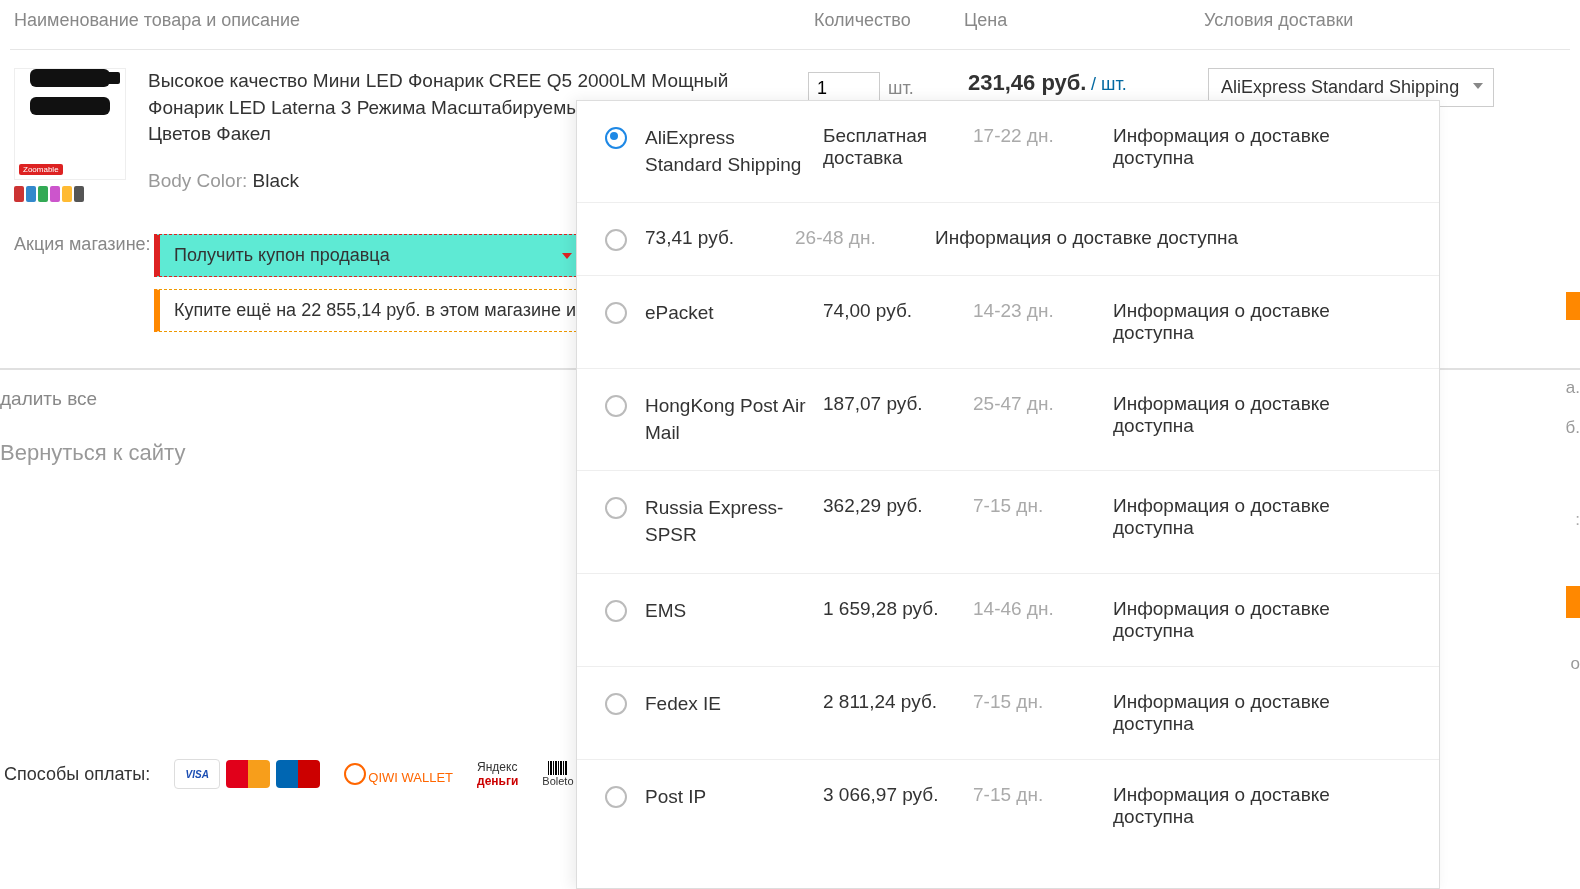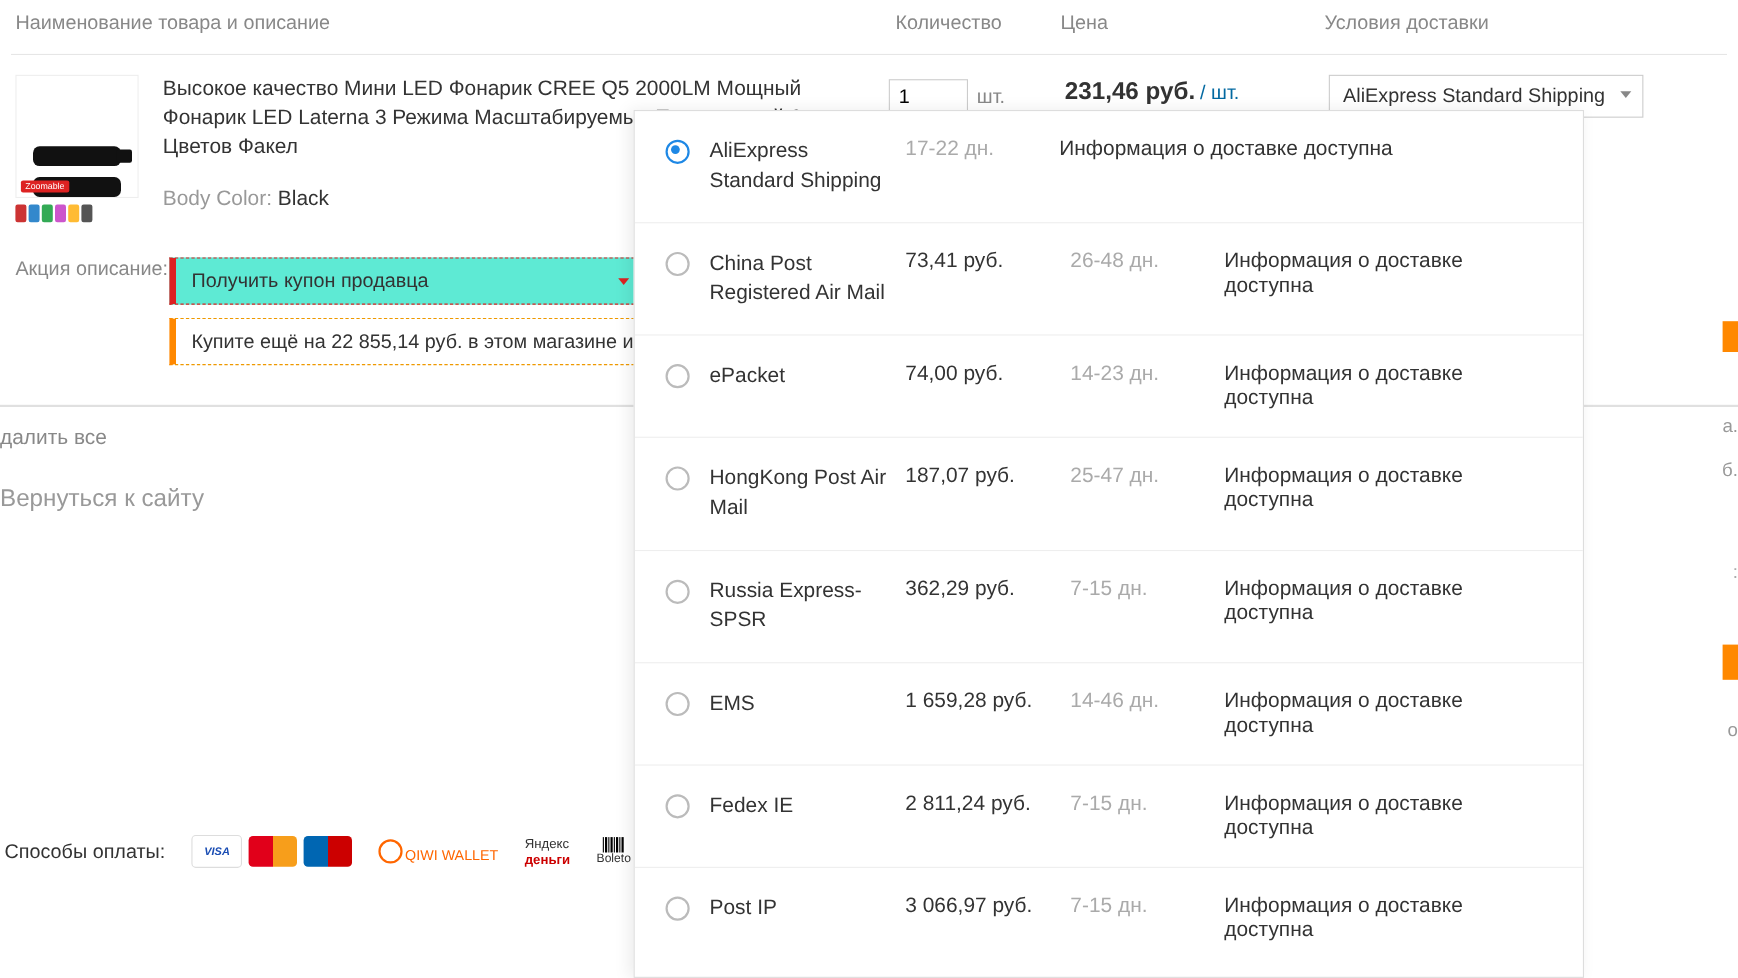--- a/index.html
+++ b/index.html
@@ -5,21 +5,21 @@
 html,body{margin:0;padding:0;font-family:Arial,Helvetica,sans-serif;font-size:16px;color:#333;background:#fff}
 .page{position:relative;width:1580px;height:889px;overflow:hidden}
 .hdr{display:flex;padding:10px 14px 18px 14px;color:#888;font-size:18px}
 .hdr-name{flex:0 0 800px}
 .hdr-qty{flex:0 0 150px}
 .hdr-price{flex:0 0 240px}
 .hdr-ship{flex:1}
 .rule{height:1px;background:#e6e6e6;margin:0 10px}
 .row{display:flex;padding:18px 14px 0 14px}
 .thumb{flex:0 0 120px;margin-right:14px}
-.thumb-box{width:110px;height:110px;border:1px solid #eee;display:flex;align-items:flex-end;justify-content:center;position:relative;background:#fff}
+.thumb-box{width:110px;height:110px;border:1px solid #eee;display:flex;align-items:flex-start;justify-content:center;position:relative;background:#fff}
 .flash{width:80px;height:18px;background:#111;border-radius:6px;position:relative}
 .flash::before{content:"";position:absolute;right:-10px;top:3px;width:14px;height:12px;background:#111;border-radius:2px}
 .flash2{width:80px;height:18px;background:#111;border-radius:6px;margin-top:10px}
 .zoom-tag{position:absolute;bottom:4px;left:4px;font-size:8px;background:#d22;color:#fff;padding:1px 4px;border-radius:2px}
 .swatches{display:flex;gap:2px;margin-top:6px}
 .sw{width:10px;height:16px;border-radius:2px}
 .prod{flex:0 0 640px;padding-right:20px}
 .title{font-size:19px;color:#333;line-height:1.4}
 .attr{margin-top:22px;color:#999;font-size:19px}
 .attr-val{color:#333}
@@ -123,21 +123,21 @@
     </div>
     <div class="ship-col">
       <div class="ship-select">
         <span>AliExpress Standard Shipping</span>
         <span class="caret"></span>
       </div>
     </div>
   </div>
 
   <div class="promo-row">
-    <div class="promo-label">Акция описание:</div>
+    <div class="promo-label">Акция магазине:</div>
     <div>
       <div class="coupon-btn">
         <span>Получить купон продавца</span>
         <span class="caret"></span>
       </div>
       <div class="buy-more">Купите ещё на 22 855,14 руб. в этом магазине и получ</div>
     </div>
   </div>
 
   <div class="rule2"></div>
@@ -170,26 +170,26 @@
           <span></span>
         </div>
       <span>Boleto</span>
     </div>
   </div>
 
   <div class="dropdown" id="ship-dd">
       <div class="opt">
         <div class="radio on"></div>
         <div class="opt-name">AliExpress Standard Shipping</div>
+        <div class="opt-price">Бесплатная доставка</div>
         <div class="opt-days">17-22 дн.</div>
         <div class="opt-info">Информация о доставке доступна</div>
       </div>
       <div class="opt">
         <div class="radio"></div>
-        <div class="opt-name">China Post Registered Air Mail</div>
         <div class="opt-price">73,41 руб.</div>
         <div class="opt-days">26-48 дн.</div>
         <div class="opt-info">Информация о доставке доступна</div>
       </div>
       <div class="opt">
         <div class="radio"></div>
         <div class="opt-name">ePacket</div>
         <div class="opt-price">74,00 руб.</div>
         <div class="opt-days">14-23 дн.</div>
         <div class="opt-info">Информация о доставке доступна</div>

